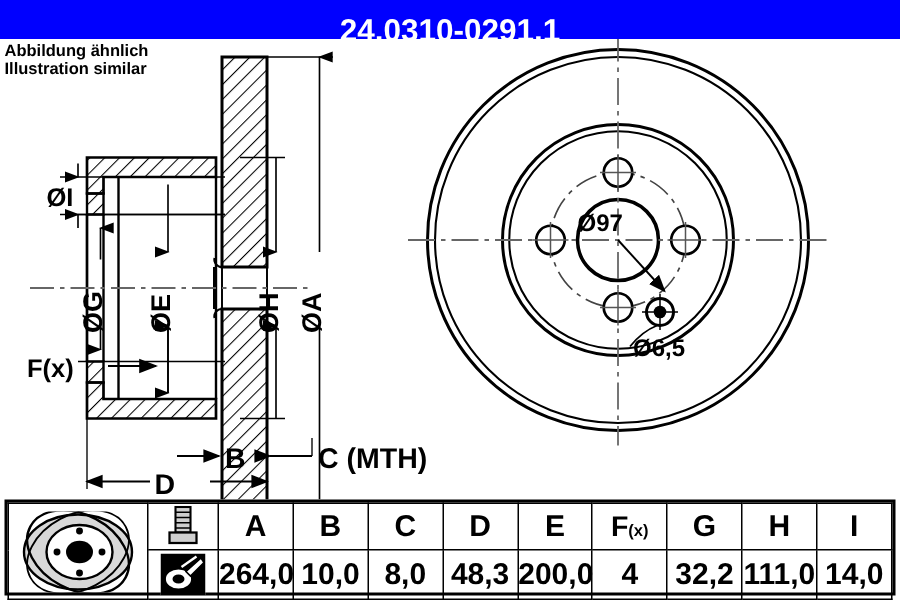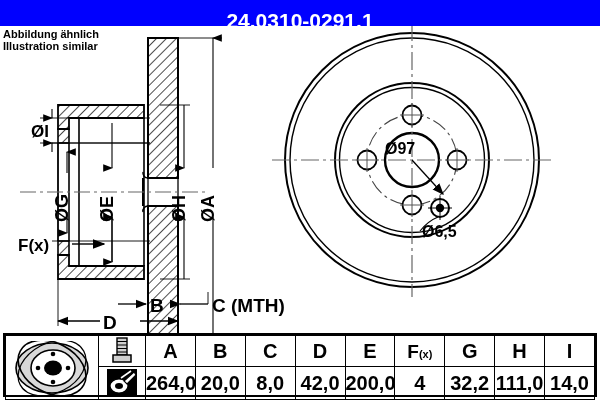--- a/index.html
+++ b/index.html
@@ -282,23 +282,23 @@
               <rect x="0" y="0" width="30" height="28" fill="#fff"></rect>
               <path d="M0,0 L30,0 L30,28 L0,28 Z" fill="#000"></path>
               <ellipse cx="12" cy="17" rx="9" ry="7" fill="#fff" stroke="#000" stroke-width="1.2"></ellipse>
               <ellipse cx="12" cy="17" rx="4" ry="3" fill="#000"></ellipse>
               <path d="M17,12 L27,3 L29,6 L20,15 Z" fill="#fff" stroke="#000" stroke-width="1.1"></path>
               <path d="M14,9 L24,2" stroke="#fff" stroke-width="1.6"></path>
             </svg>
           </div>
         </td>
         <td class="vl">264,0</td>
-        <td class="vl">20,0</td>
+        <td class="vl">10,0</td>
         <td class="vl">8,0</td>
-        <td class="vl">42,0</td>
+        <td class="vl">48,3</td>
         <td class="vl">200,0</td>
         <td class="vl">4</td>
         <td class="vl">32,2</td>
         <td class="vl">111,0</td>
         <td class="vl">14,0</td>
       </tr>
     </tbody>
       </table>
   </div>
 

